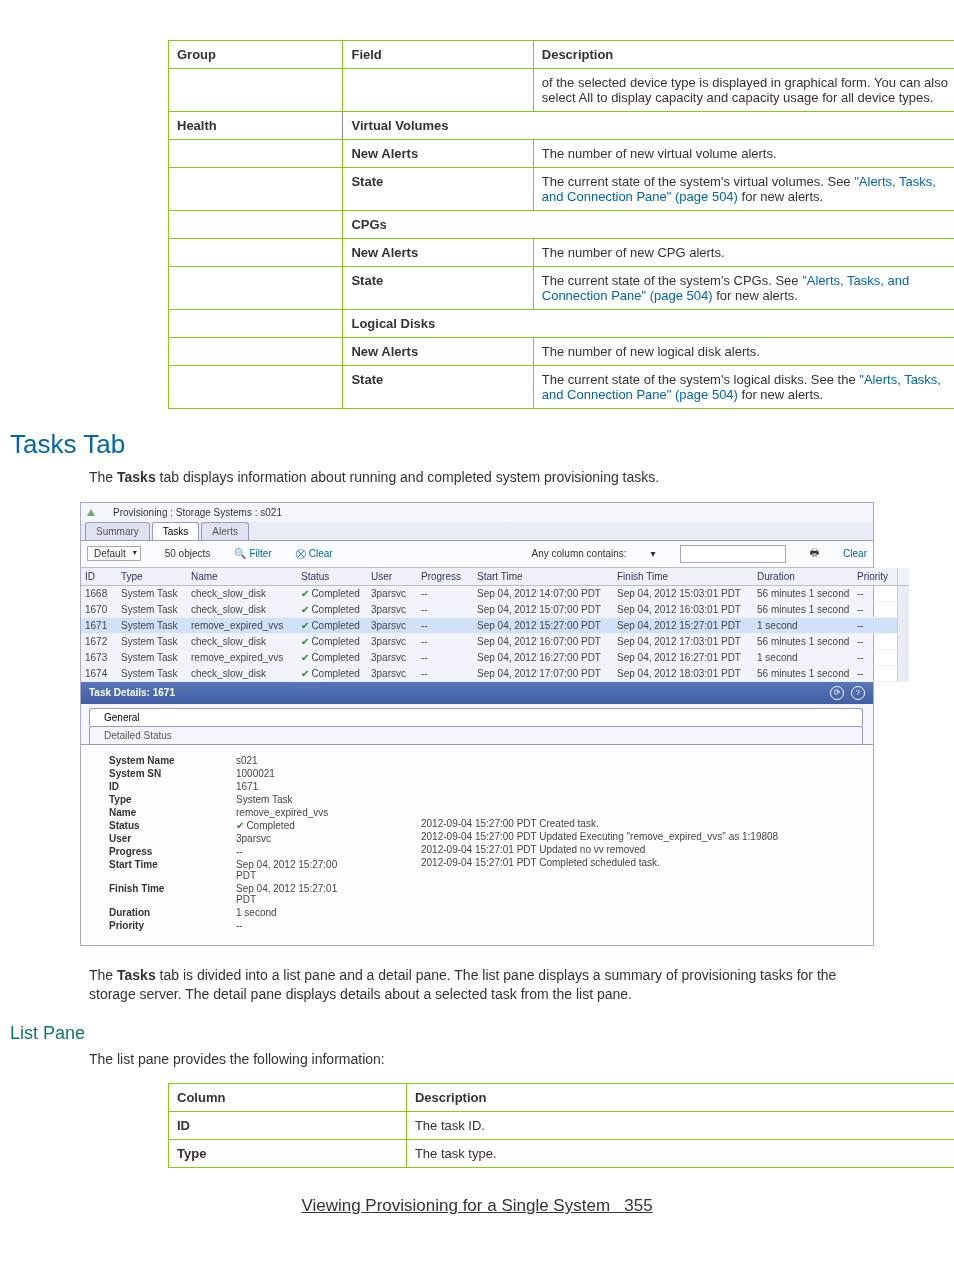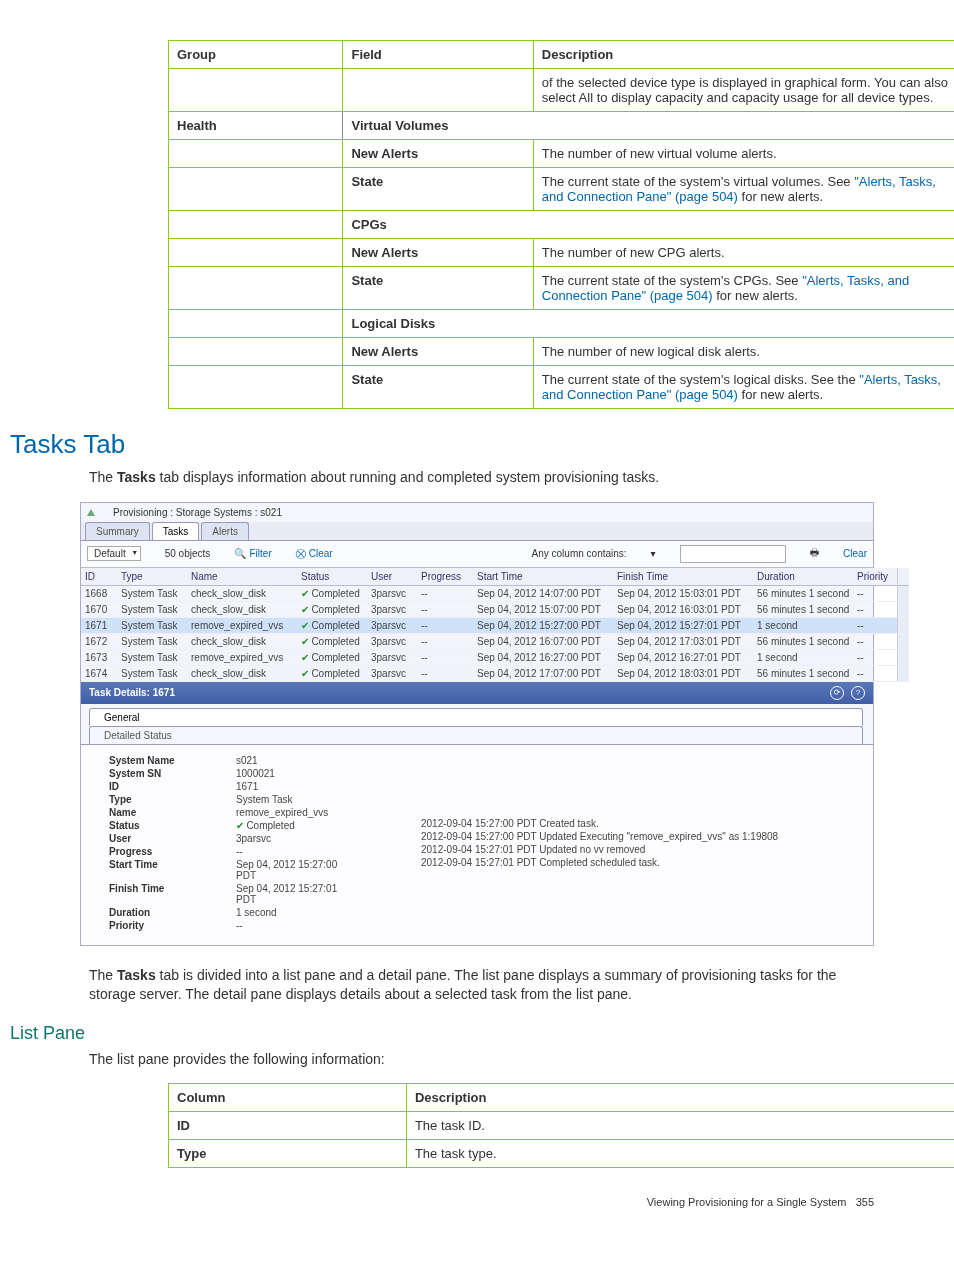--- a/index.html
+++ b/index.html
@@ -201,24 +201,25 @@
   .ss-kv .k { font-weight: bold; }
   .ss-kv .v { color: #444; margin-left: 29px; }
   .ss-log {
     font-size: 10px;
     color: #444;
     line-height: 1.3;
     margin-left: 20px;
     margin-top: 62px;
   }
   .footer {
-    text-align: right;
-    font-size: 11px;
+    text-align: center;
+    font-size: 17px;
     margin-top: 28px;
     color: #333;
+    text-decoration: underline;
   }
   .ind1 { margin-left: 88px; }
 </style>
 </head>
 <body>
 
 <table class="doc-table ind1">
   <thead>
       <tr>
     <th style="width:22%">Group</th>

